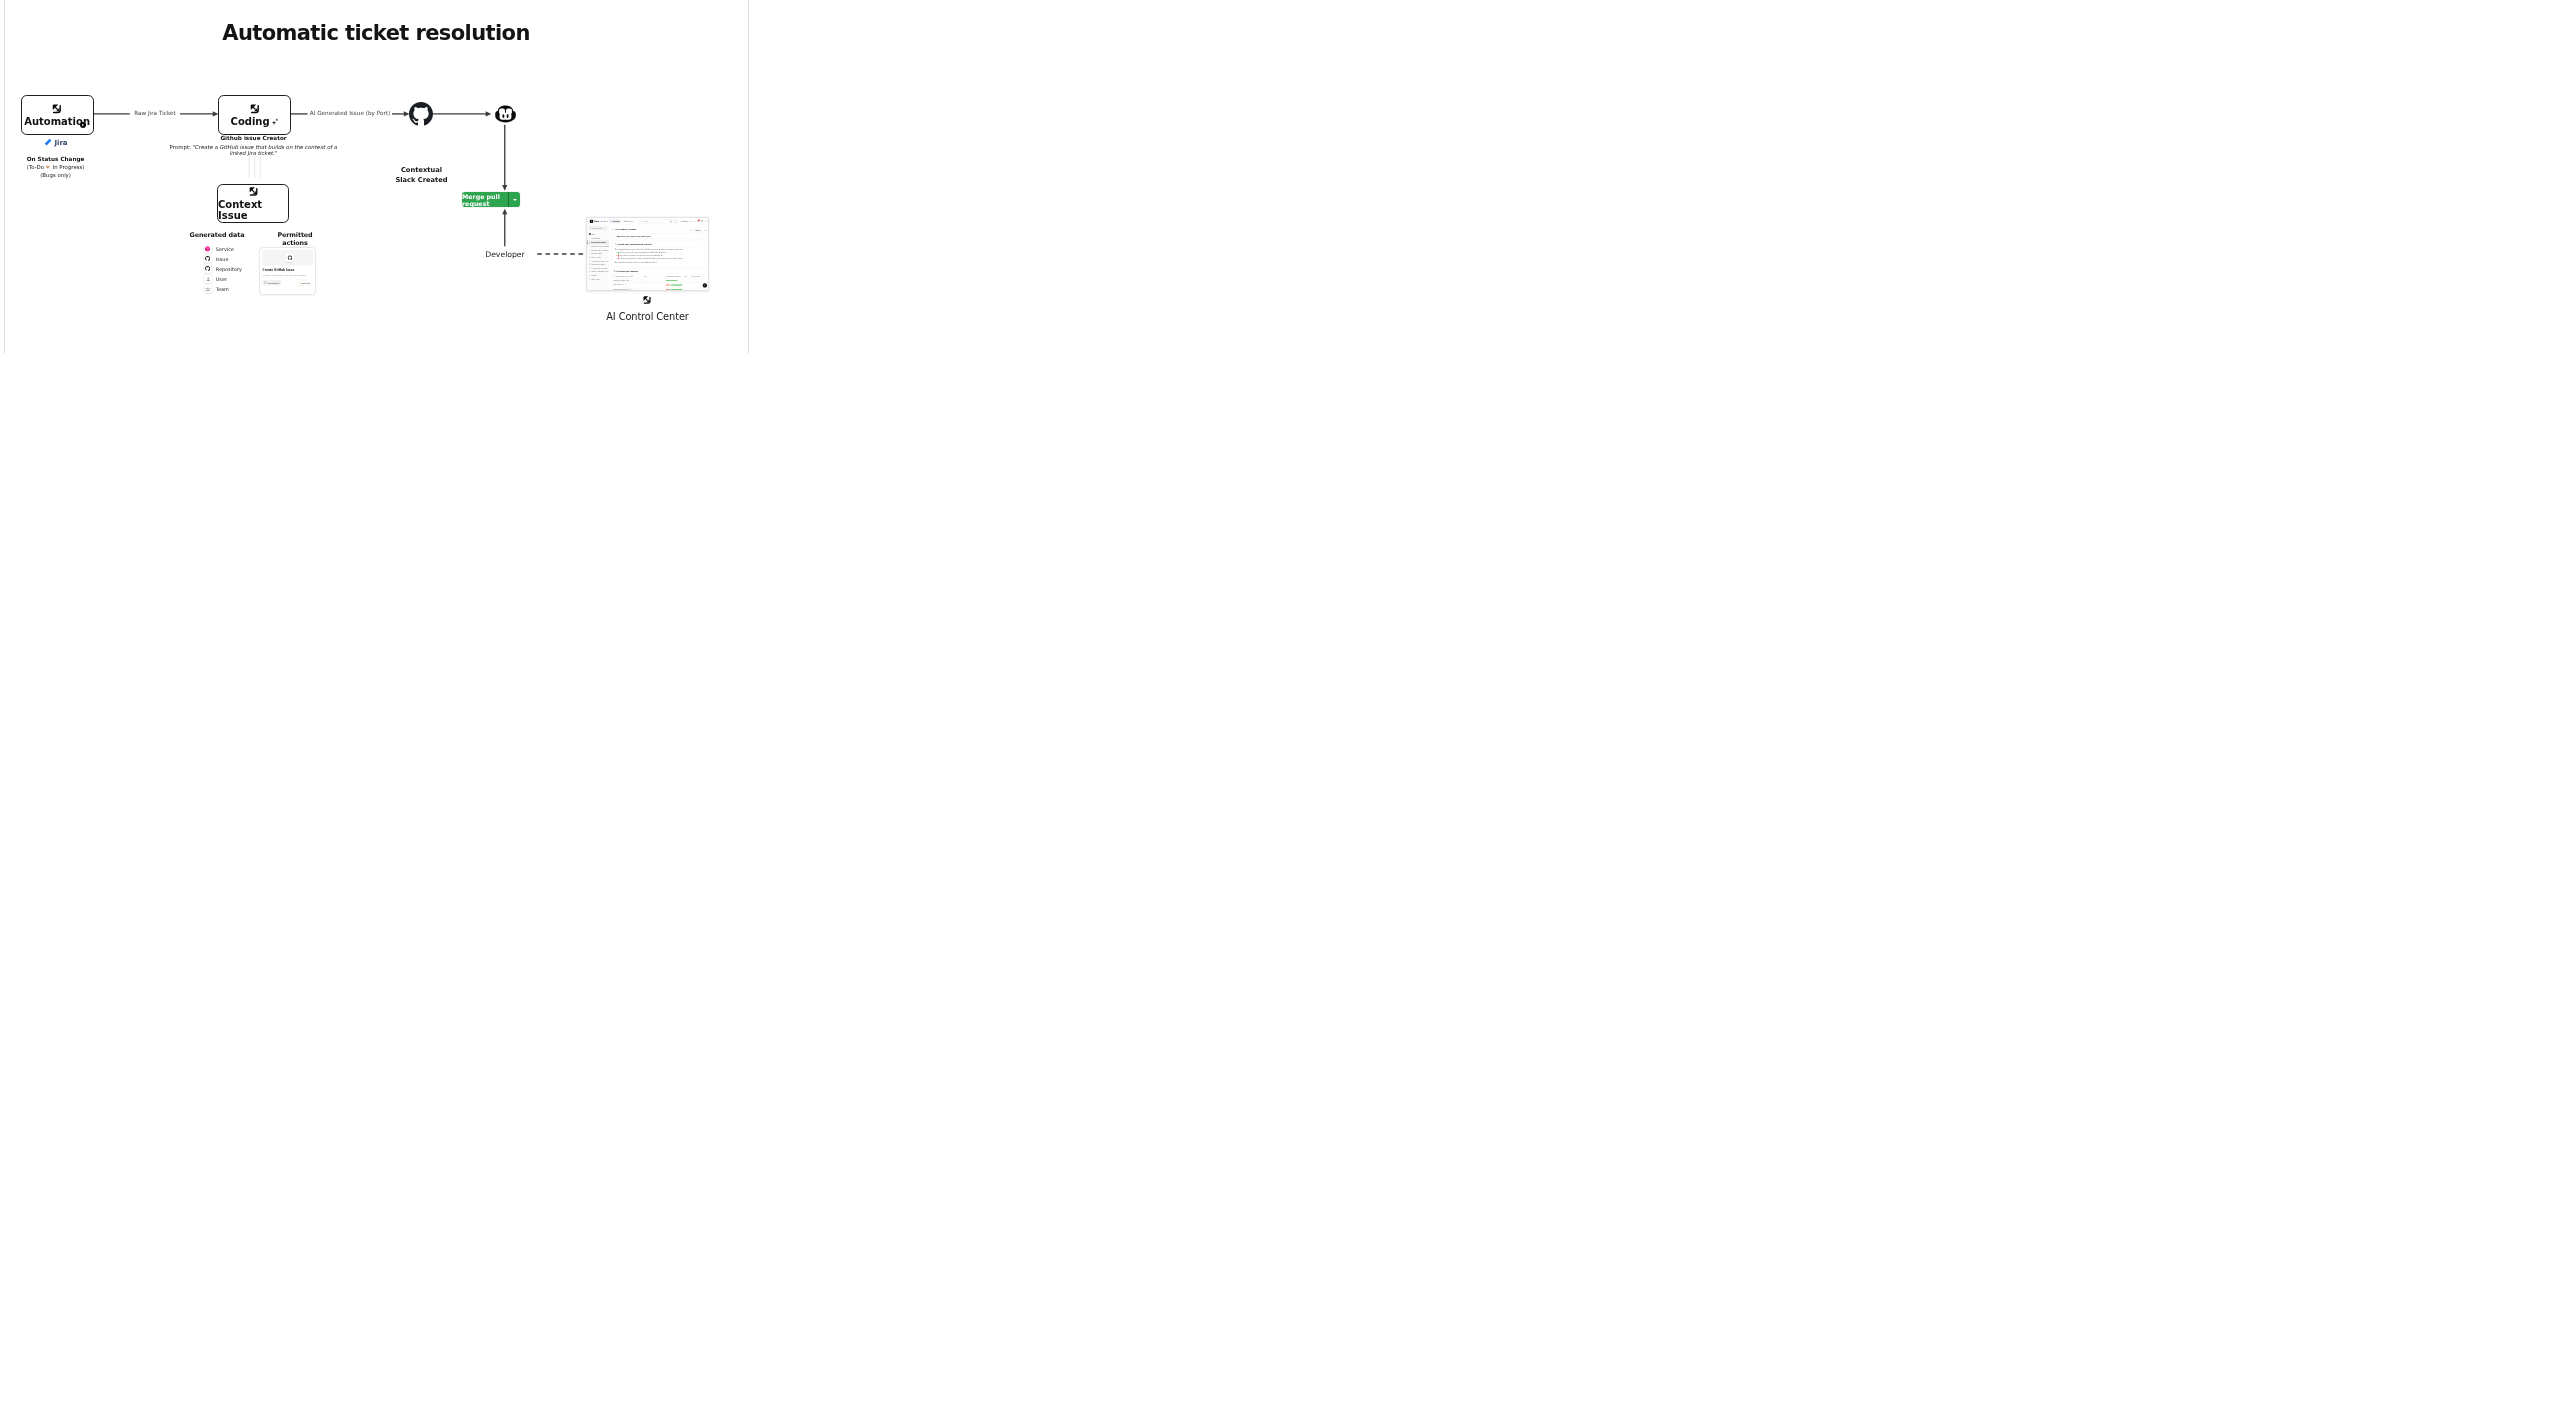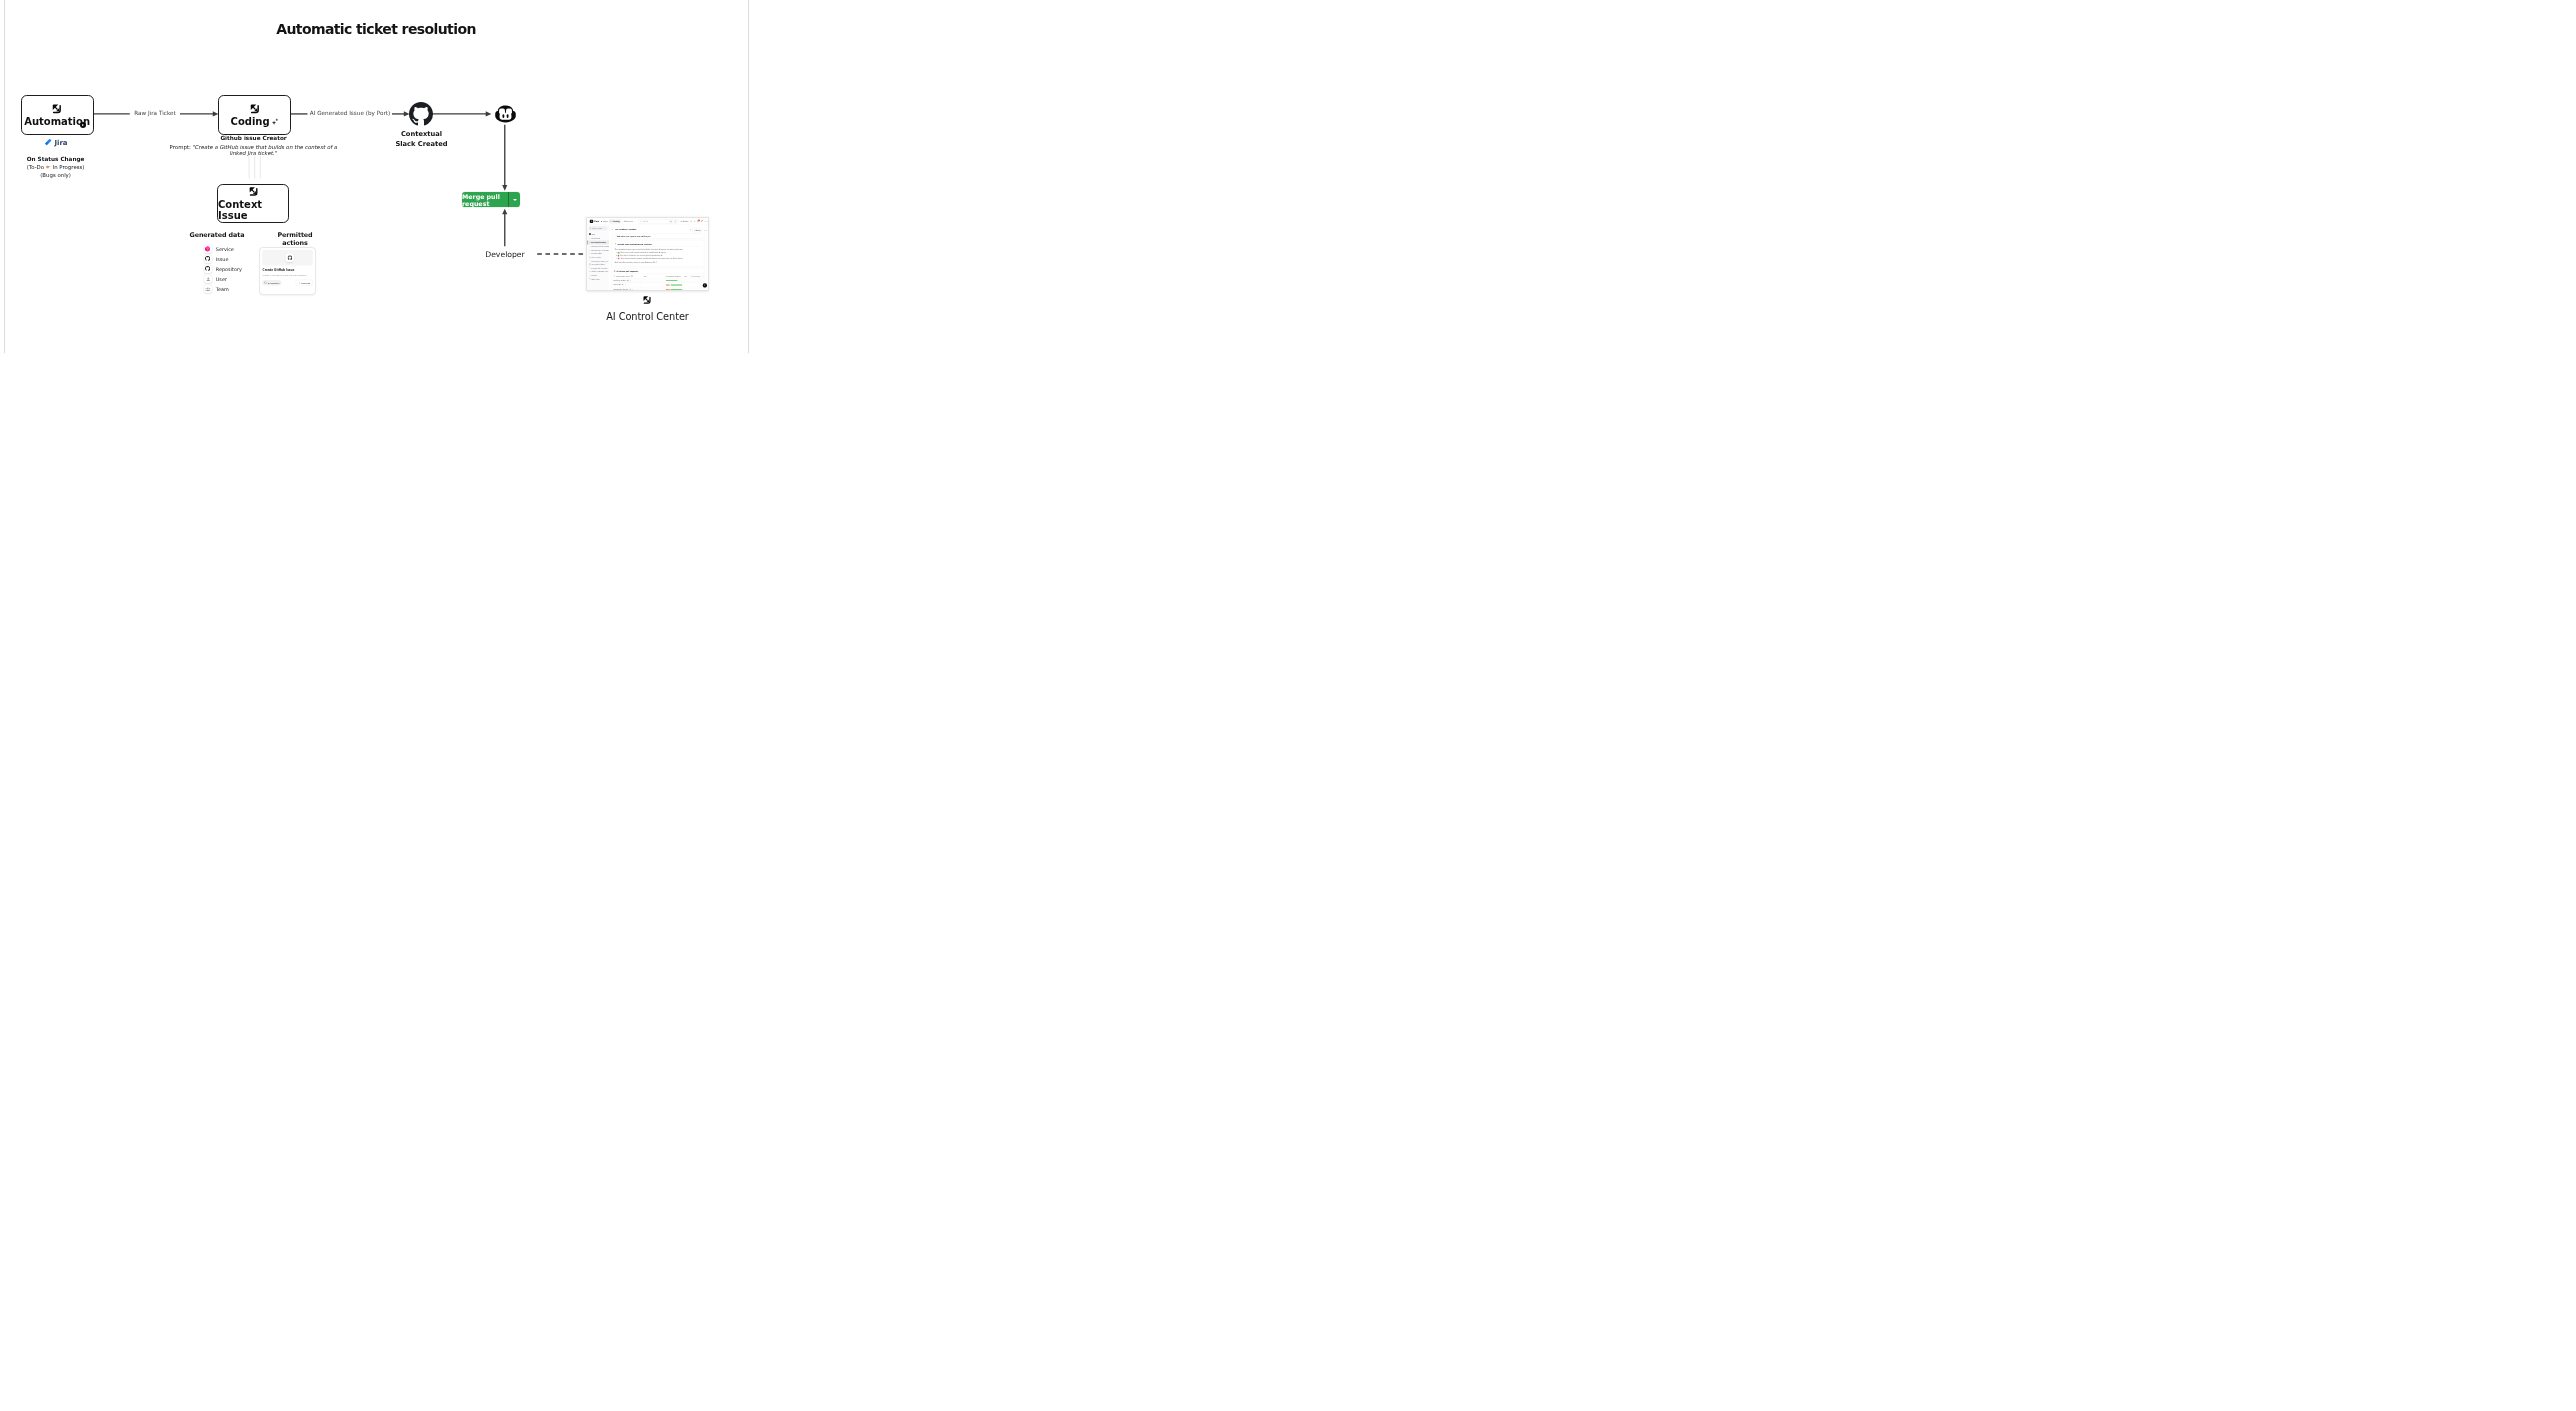--- a/index.html
+++ b/index.html
@@ -1,41 +1,41 @@
 <!DOCTYPE html>
 <html style="font-size:8.2px"><head>
 <meta charset="utf-8">
 <style>
   html,body{margin:0;padding:0;background:#fff;}
   body{width:752px;height:353px;position:relative;overflow:hidden;
        font-family:"DejaVu Sans",sans-serif;color:#161616;}
   .abs{position:absolute;}
   
-  .title{left:0;right:0;top:20.6px;text-align:center;font-size:14px;font-weight:bold;letter-spacing:-0.6px;color:#141414;}
+  .title{left:0;right:0;top:20.6px;text-align:center;font-size:21px;font-weight:bold;letter-spacing:-0.6px;color:#141414;}
   
   .canvas-edge{top:0;bottom:0;width:0.5px;background:#dcdcdc;}
   
   .node{border:0.7px solid #1d1d1f;border-radius:5.7px;background:#fff;
         display:flex;flex-direction:column;align-items:center;justify-content:center;gap:2.6px;}
   .node-label{font-size:10px;font-weight:bold;color:#111;display:flex;align-items:center;gap:2.1px;}
   .portmark{color:#0b0b0b;}
   .play-btn{position:absolute;right:6.2px;bottom:5.7px;width:6.7px;height:6.7px;border-radius:50%;background:#0b0b0b;}
   .play-btn::after{content:"";position:absolute;left:2.6px;top:1.9px;border-left:2.6px solid #fff;
         border-top:1.5px solid transparent;border-bottom:1.5px solid transparent;}
   .spark{display:inline-block;background:#111;
         clip-path:polygon(50% 0,61% 39%,100% 50%,61% 61%,50% 100%,39% 61%,0 50%,39% 39%);}
   .spark.amber{background:#f0b429;}
   
   .jira-row{display:flex;align-items:center;justify-content:center;gap:2.6px;}
   .jira-word{font-size:7px;font-weight:bold;color:#32456b;}
   .sub-bold{font-size:5.7px;font-weight:bold;color:#121212;text-align:center;}
   .sub-reg{font-size:5.4px;color:#1c1c1c;text-align:center;}
   .hand{color:#cf9a6a;font-size:5.7px;}
   .edge-label{font-size:5.7px;color:#3b3f44;text-align:center;background:#fff;}
-  .gh-caption{font-size:6.7px;font-weight:bold;line-height:1.55;text-align:center;color:#141414;}
+  .gh-caption{font-size:6.7px;font-weight:bold;line-height:1.55;text-align:center;color:#141414;margin-top:36px;}
   .prompt{font-size:5.4px;color:#222;text-align:center;}
   .prompt i{font-style:italic;}
   
   .merge-btn{display:flex;align-items:stretch;background:#2da44e;border-radius:3.1px;
         box-shadow:0 0 0 0.5px rgba(27,31,36,.1);cursor:pointer;}
   .merge-main{flex:1;display:flex;align-items:center;justify-content:center;
         color:#fff;font-size:6.3px;font-weight:bold;}
   .merge-sep{width:0.8px;background:rgba(20,70,35,.55);}
   .merge-caret{width:10.8px;display:flex;align-items:center;justify-content:center;}
   .caret-down{width:0;height:0;border-left:2.3px solid transparent;border-right:2.3px solid transparent;border-top:2.6px solid #fff;}

